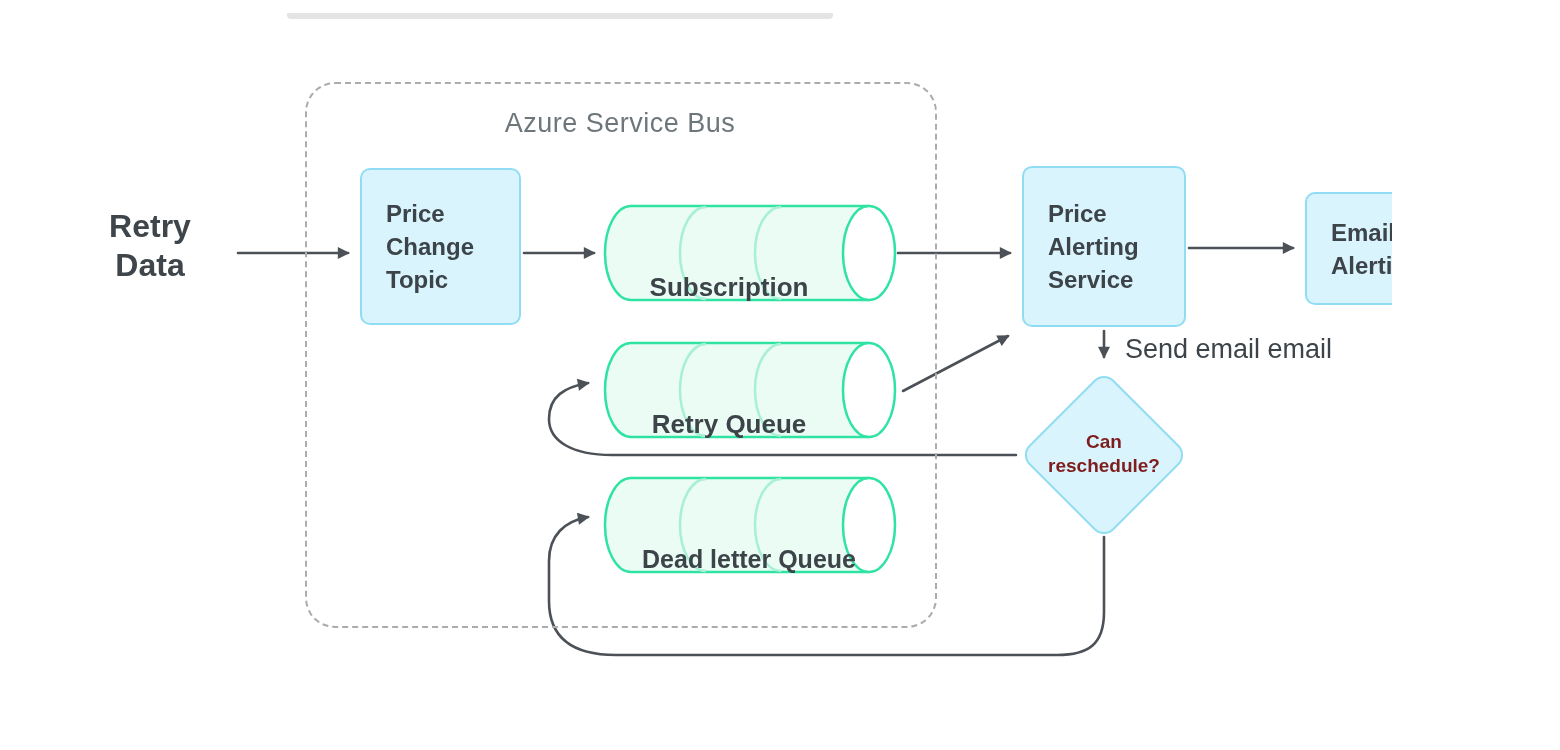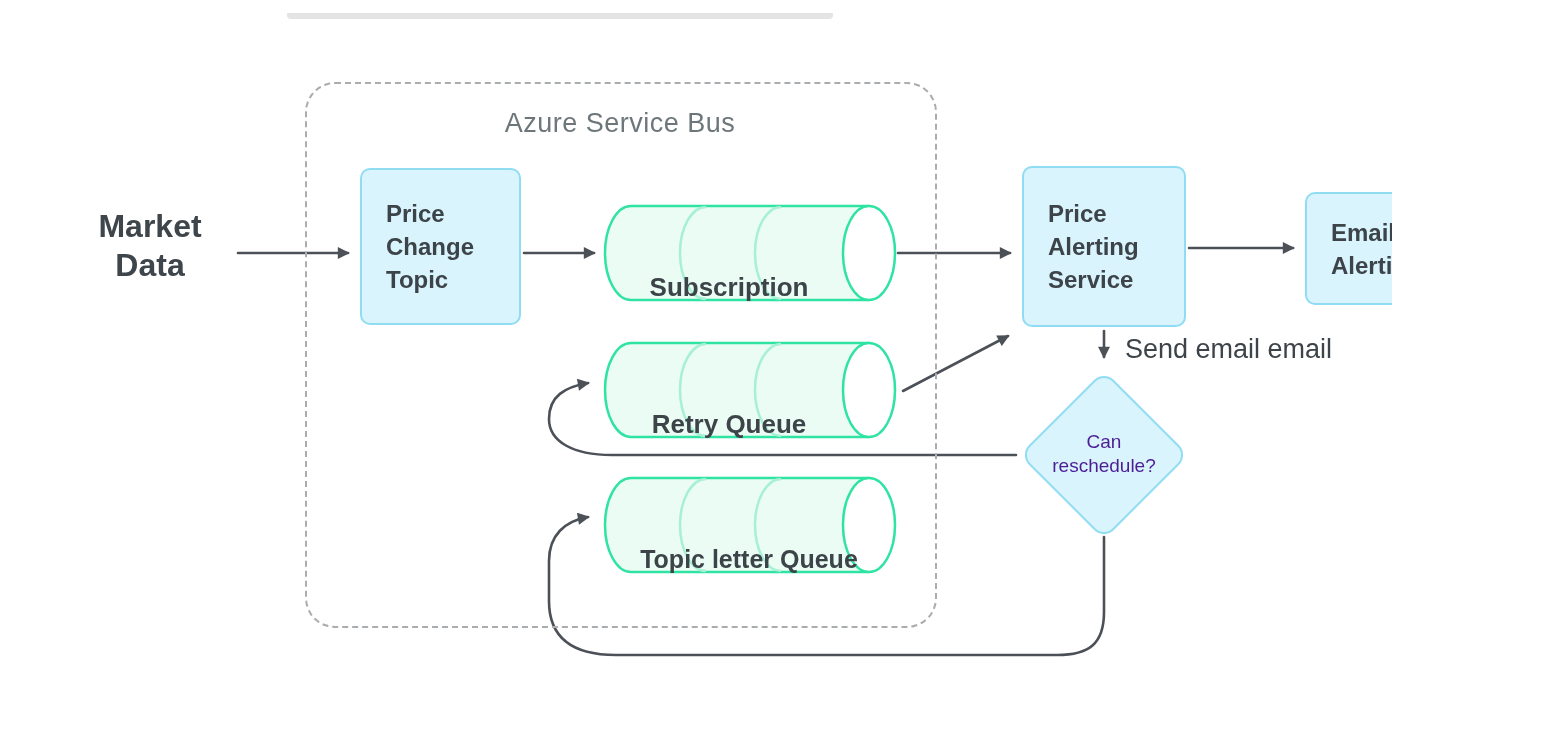--- a/index.html
+++ b/index.html
@@ -42,21 +42,21 @@
   .lbl-retry        { left:604px; top:375px; width:250px; }
   .lbl-dead         { left:609px; top:511px; width:280px; font-size:25px; }
 
   .diamond {
     position:absolute; left:1044px; top:395px; width:120px; height:120px;
     background:#d9f4fd; border:2px solid #90ddf3; border-radius:14px;
     transform:rotate(45deg);
   }
   .diamond-label {
     position:absolute; left:1024px; top:430px; width:160px;
-    text-align:center; font-weight:400; font-size:19px; line-height:24px; color:#4c1d95;
+    text-align:center; font-weight:700; font-size:19px; line-height:24px; color:#7f1d1d;
   }
 
   .edge-label {
     position:absolute; left:1125px; top:334px; width:300px;
     font-size:27px; font-weight:500; color:#3d4449;
   }
 
   svg.layer { position:absolute; left:0; top:0; }
   .edge { fill:none; stroke:#4b5157; stroke-width:2.6; stroke-linecap:round; }
   .qbody  { fill:#eafcf4; stroke:#2fe3a3; stroke-width:2.5; }
@@ -104,32 +104,32 @@
     <path class="edge" marker-end="url(#ah)" d="M 1189 248 L 1293 248"></path>
     <path class="edge" marker-end="url(#ah)" d="M 1104 331 L 1104 357"></path>
     <path class="edge" marker-end="url(#ah)" d="M 903 391 L 1008 336"></path>
     <path class="edge" marker-end="url(#ah)" d="M 1016 455 L 612 455 C 572 455 549 441 549 419 C 549 396 565 387 588 383"></path>
     <path class="edge" marker-end="url(#ah)" d="M 1104 537 L 1104 612 C 1104 644 1089 655 1057 655 L 616 655 C 571 655 549 637 549 601 L 549 561 C 549 535 565 521 588 517"></path>
   </svg>
 
   <div class="sb-container"></div>
   <div class="sb-label">Azure Service Bus</div>
 
-  <div class="market-label preline">Market
+  <div class="market-label preline">Retry
 Data</div>
 
   <div class="node-box box-topic">
     <span class="preline">Price
 Change
 Topic</span>
   </div>
 
   <div class="queue-label lbl-subscription">Subscription</div>
   <div class="queue-label lbl-retry">Retry Queue</div>
-  <div class="queue-label lbl-dead">Topic letter Queue</div>
+  <div class="queue-label lbl-dead">Dead letter Queue</div>
 
   <div class="node-box box-alert">
     <span class="preline">Price
 Alerting
 Service</span>
   </div>
 
   <div class="node-box box-email">
     <span class="preline">Email
 Alerting</span>

